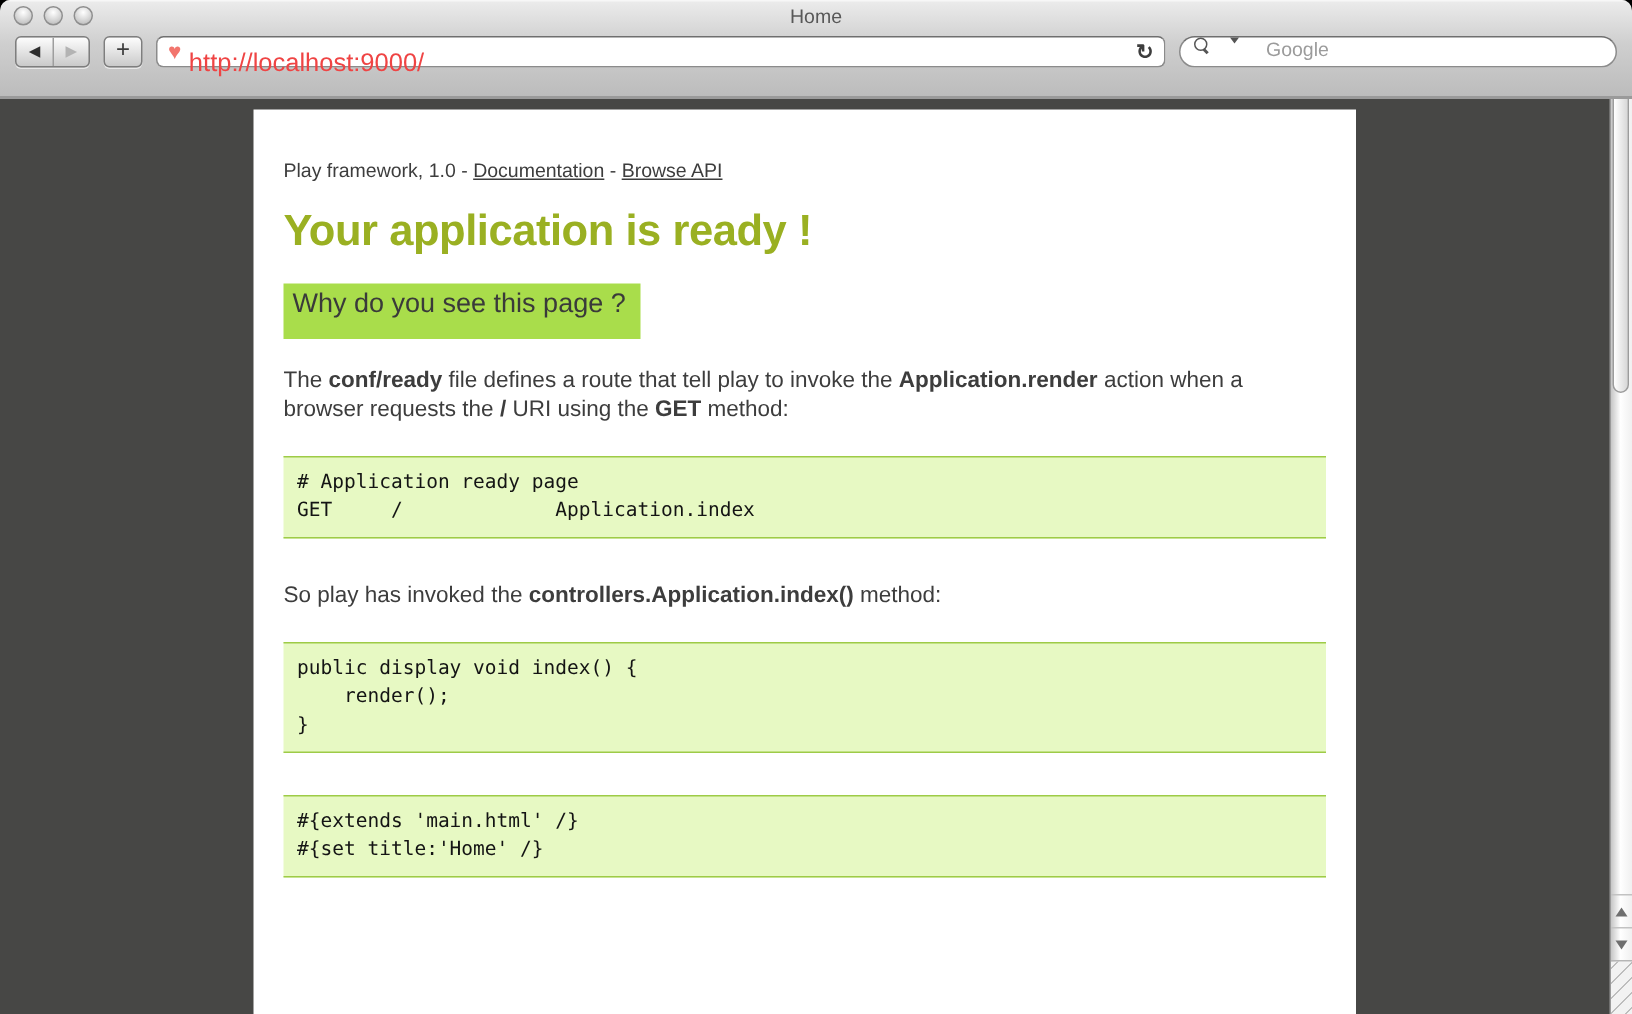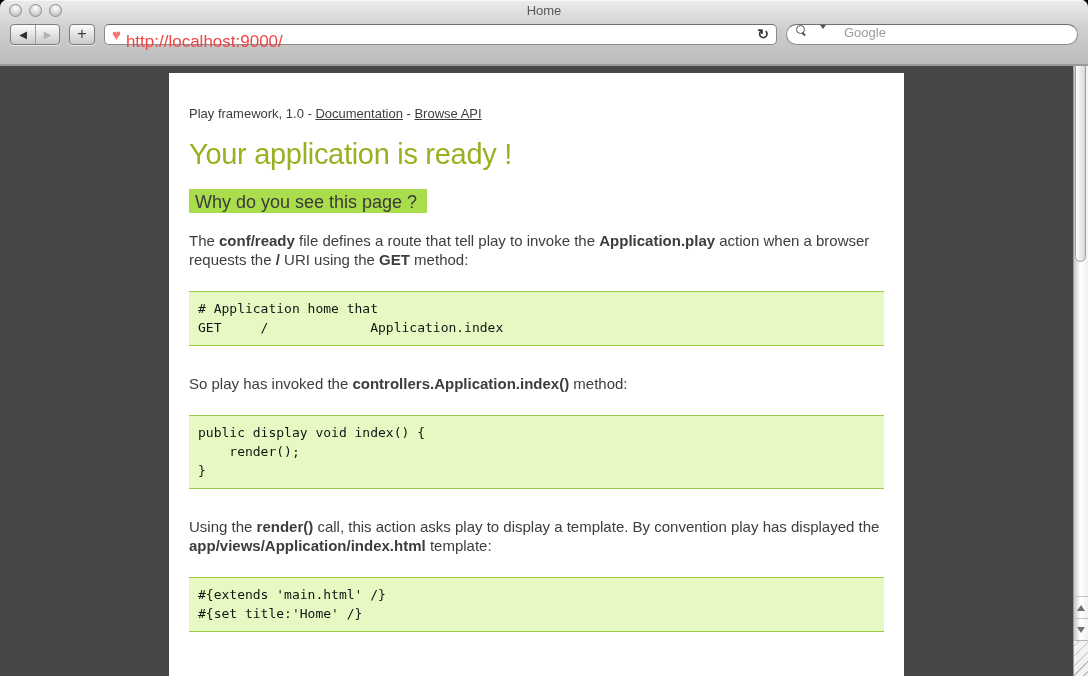--- a/index.html
+++ b/index.html
@@ -27,24 +27,24 @@
   .mag-icon { position:relative; width:10px; height:10px; flex:none; }
   .mag-icon::before { content:""; position:absolute; left:0; top:0; width:7px; height:7px; border:1.8px solid #555; border-radius:50%; }
   .mag-icon::after { content:""; position:absolute; left:7px; top:7px; width:4px; height:1.8px; background:#555; transform:rotate(45deg); transform-origin:0 0; }
   .caret-down { width:0; height:0; border-left:3.5px solid transparent; border-right:3.5px solid transparent; border-top:4px solid #555; margin-right:4px; }
   .search-placeholder { font-size:13px; color:#9b9b9b; }
 
   
   .page-area { position:absolute; top:52px; left:0; right:0; bottom:0; background:#474745; overflow:hidden; }
   .content { margin:21px 0 0 169px; width:735px; min-height:640px; background:#fff; padding:33px 20px 40px 20px; color:#3d3d3d; }
   .meta { font-size:13px; color:#3d3d3d; }
-  h1.page-title { font-size:29px; font-weight:normal; color:#9ab022; margin:17px 0 18px; letter-spacing:-0.3px; }
+  h1.page-title { font-size:29px; font-weight:bold; color:#9ab022; margin:17px 0 18px; letter-spacing:-0.3px; }
   .content p { font-size:15px; line-height:19px; margin:0 0 22px; }
   .content p.mb-lg { margin-bottom:28px; }
-  h2.highlight { display:table; background:#a9dd4b; color:#3a3a3a; font-size:18px; font-weight:normal; padding:3px 10px 0 6px; margin:0 0 18px; }
+  h2.highlight { display:table; background:#a9dd4b; color:#3a3a3a; font-size:18px; font-weight:normal; padding:3px 10px 13px 6px; margin:0 0 18px; }
   pre.code { background:#e7f9c3; border-top:1px solid #9ecb47; border-bottom:1px solid #9ecb47; padding:7px 10px 8px 9px; font-family:"DejaVu Sans Mono", monospace; font-size:13px; line-height:19px; color:#141414; margin:0 0 28px; white-space:pre; overflow:hidden; }
   .b { font-weight:bold; }
   a.link { color:#3d3d3d; text-decoration:underline; cursor:pointer; }
 
   
   .scrollbar { position:absolute; top:52px; right:0; width:15px; bottom:0; background:linear-gradient(to right,#c6c6c6,#ffffff 45%,#f0f0f0); border-left:1px solid #9a9a9a; z-index:2; }
   .sb-thumb { position:absolute; top:5px; left:1px; width:11px; height:205px; border-radius:6px; border:1px solid #9c9c9c; background:linear-gradient(to right,#ffffff,#d7d7d7); }
   .sb-btn { position:absolute; left:0; right:0; height:22px; border-top:1px solid #c2c2c2; display:flex; align-items:center; justify-content:center; }
   .sb-up { bottom:58px; }
   .sb-down { bottom:36px; }
@@ -84,28 +84,27 @@
           <span class="search-placeholder">Google</span>
         </div>
       </div>
     </div>
 
     <div class="page-area">
       <div class="content">
         <div class="meta"><span>Play framework, 1.0 - </span><a class="link">Documentation</a><span> - </span><a class="link">Browse API</a></div>
         <h1 class="page-title">Your application is ready !</h1>
         <h2 class="highlight">Why do you see this page ?</h2>
-        <p><span>The </span><span class="b">conf/ready</span><span> file defines a route that tell play to invoke the </span><span class="b">Application.play</span><span> action when a browser requests the </span><span class="b">/</span><span> URI using the </span><span class="b">GET</span><span> method:</span></p>
-        <pre class="code"># Application home that
+        <p><span>The </span><span class="b">conf/ready</span><span> file defines a route that tell play to invoke the </span><span class="b">Application.render</span><span> action when a browser requests the </span><span class="b">/</span><span> URI using the </span><span class="b">GET</span><span> method:</span></p>
+        <pre class="code"># Application ready page
 GET     /             Application.index</pre>
         <p><span>So play has invoked the </span><span class="b">controllers.Application.index()</span><span> method:</span></p>
         <pre class="code">public display void index() {
     render();
 }</pre>
-        <p><span>Using the </span><span class="b">render()</span><span> call, this action asks play to display a template. By convention play has displayed the </span><span class="b">app/views/Application/index.html</span><span> template:</span></p>
         <pre class="code">#{extends 'main.html' /}
 #{set title:'Home' /}</pre>
       </div>
     </div>
 
     <div class="scrollbar">
       <div class="sb-thumb"></div>
       <div class="sb-btn sb-up">
           <span class="tri-up"></span>
         </div>

